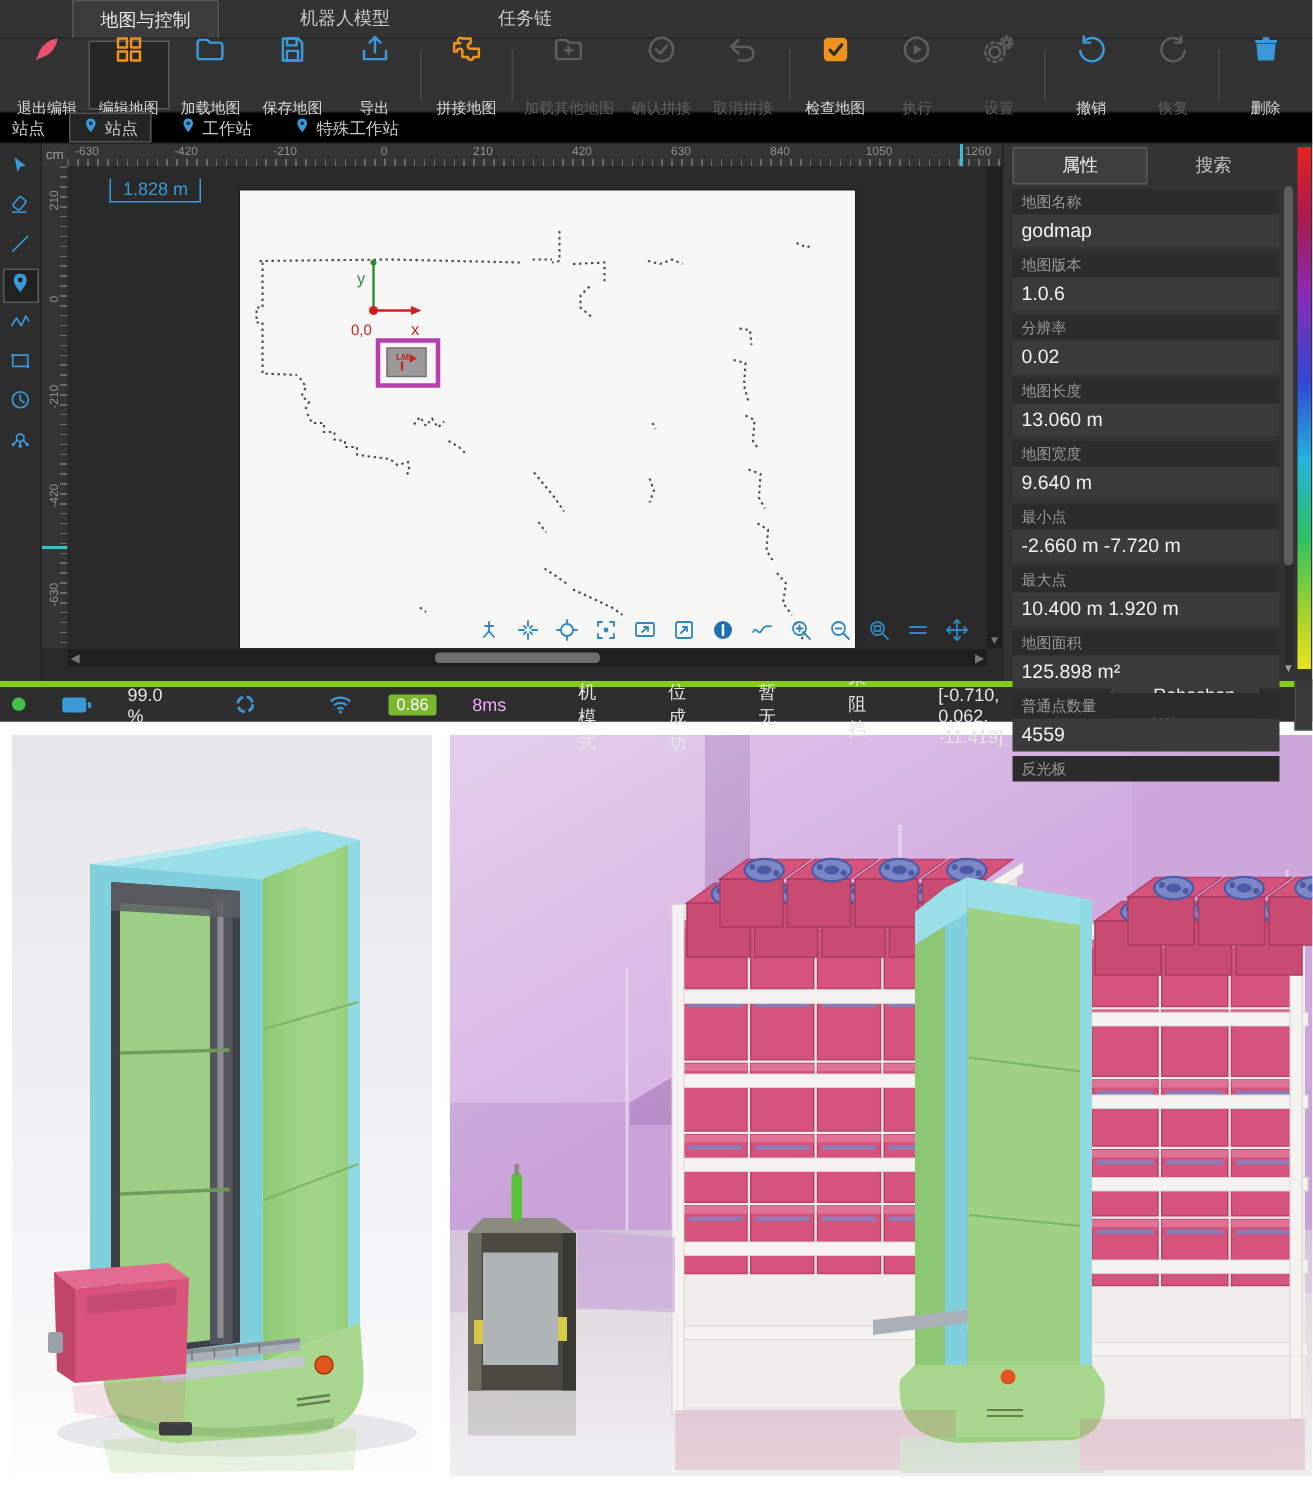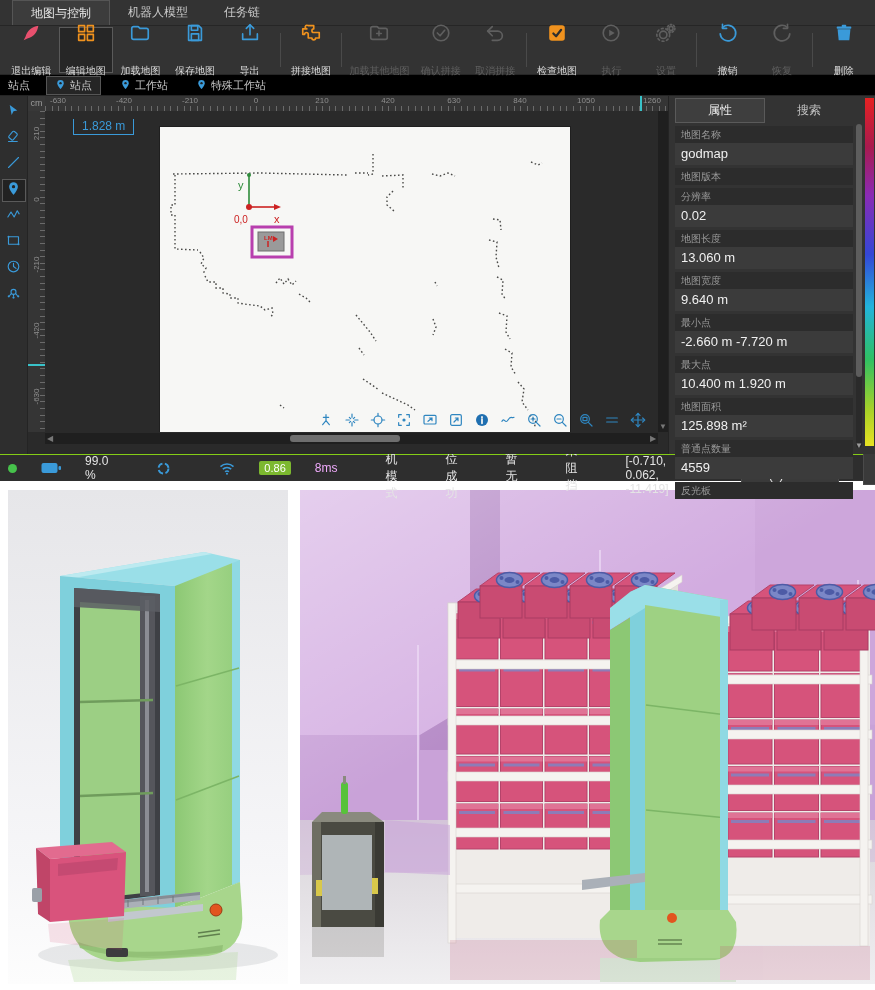--- a/index.html
+++ b/index.html
@@ -4,21 +4,21 @@
 <style>
   * { margin:0; padding:0; box-sizing:border-box; }
   html,body { width:875px; background:#ffffff; font-family:"Liberation Sans","DejaVu Sans",sans-serif; }
   .screen { width:875px; height:990px; background:#fff; position:relative; overflow:hidden; }
 
   
   .app { width:875px; height:481px; background:#323232; position:relative; }
 
   
   .tabbar { height:26px; background:#333333; display:flex; align-items:stretch; padding-left:12px; border-bottom:1px solid #262626; }
-  .tab { color:#c8c8c8; font-size:12px; padding:0 18px; display:flex; align-items:center; cursor:default; }
+  .tab { color:#c8c8c8; font-size:12px; padding:0 18px; display:flex; align-items:center; cursor:default;margin-left:36px; }
   .tab.active { background:#3c3c3c; border:1px solid #555; border-bottom:none; color:#e8e8e8; }
 
   
   .toolbar { height:49px; background:#333333; display:flex; align-items:center; padding:0 4px; border-bottom:1px solid #262626; }
   .tbtn { width:56px; height:46px; display:flex; flex-direction:column; align-items:center; justify-content:center; gap:16px; border:1px solid transparent; }
   .tbtn svg { width:22px; height:22px; }
   .tbtn .lbl { font-size:10px; color:#d8d8d8; white-space:nowrap; }
   .tbtn.wide { width:70px; }
   .tbtn.selected { background:#262626; border:1px solid #5a5a5a; }
   .tbtn.disabled .lbl { color:#5f5f5f; }
@@ -69,21 +69,21 @@
   .ptab.active { background:#3e3e3e; border:1px solid #5a5a5a; color:#efefef; }
   .prow-label { background:#2c2c2c; color:#9a9a9a; font-size:10px; padding:2px 6px 1px; margin-top:3px; }
   .prow-value { background:#3b3b3b; color:#f0f0f0; font-size:13px; padding:3px 6px 4px; }
   .pscroll { position:absolute; right:13px; top:28px; bottom:6px; width:6px; background:#2a2a2a; border-radius:3px; }
   .pscroll .thumb { position:absolute; top:0; width:6px; height:78%; background:#5d5d5d; border-radius:3px; }
   .pscroll .arr { position:absolute; bottom:-2px; left:-1px; color:#9a9a9a; font-size:8px; }
   .gradientbar { position:absolute; right:1px; top:2px; bottom:8px; width:9px;
      background:linear-gradient(to bottom,#e62222 0%,#a91a4e 14%,#8a2bb5 28%,#3347d6 45%,#22b4dc 60%,#2fc063 75%,#aad227 90%,#e8e222 100%); }
 
   
-  .statusbar { height:27px; background:#2e2e2e; border-top:1px solid #84cc16; display:flex; align-items:center; padding:0 8px; gap:24px; color:#e4e4e4; font-size:12px; }
+  .statusbar { height:27px; background:#2e2e2e; border-top:4px solid #84cc16; display:flex; align-items:center; padding:0 8px; gap:24px; color:#e4e4e4; font-size:12px; }
   .ssep { width:1px; height:15px; background:#555; }
   .sbadge { background:#7cb82f; color:#fff; font-size:11px; padding:1px 5px; border-radius:2px; }
   .slat { color:#f0abfc; }
   .sdot { width:9px; height:9px; border-radius:50%; background:#46c24b; }
   .spacer { flex:1; }
   .sbox { display:flex; align-items:center; gap:5px; background:#3a3a3a; border:1px solid #4a4a4a; padding:2px 12px; font-size:12px; color:#efefef; }
   .statusbar svg { display:block; }
 
   
   .photos { display:flex; margin-top:9px; gap:12px; padding-left:8px; }
@@ -465,20 +465,21 @@
 
       <div class="rightpanel">
         <div class="ptabs" id="ptabs">
             <div class="ptab active">属性</div>
             <div class="ptab">搜索</div>
           </div>
         <div id="pfields">
             <div class="prow-label">地图名称</div>
             <div class="prow-value">godmap</div>
             <div class="prow-label">地图版本</div>
+            <div class="prow-value">1.0.6</div>
             <div class="prow-label">分辨率</div>
             <div class="prow-value">0.02</div>
             <div class="prow-label">地图长度</div>
             <div class="prow-value">13.060 m</div>
             <div class="prow-label">地图宽度</div>
             <div class="prow-value">9.640 m</div>
             <div class="prow-label">最小点</div>
             <div class="prow-value">-2.660 m  -7.720 m</div>
             <div class="prow-label">最大点</div>
             <div class="prow-value">10.400 m  1.920 m</div>

